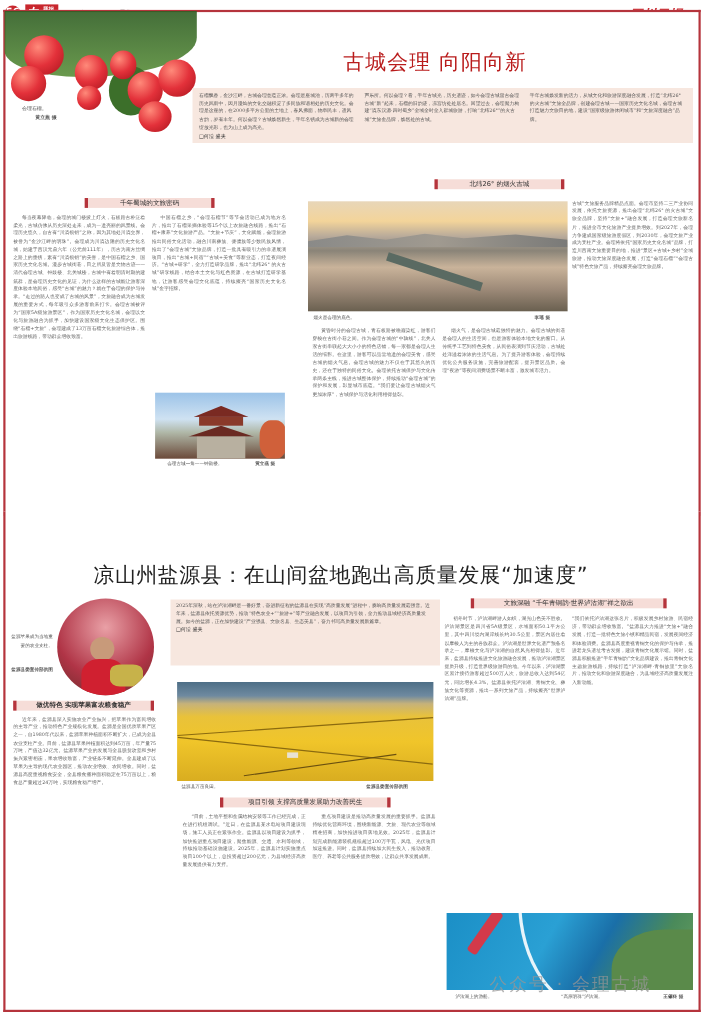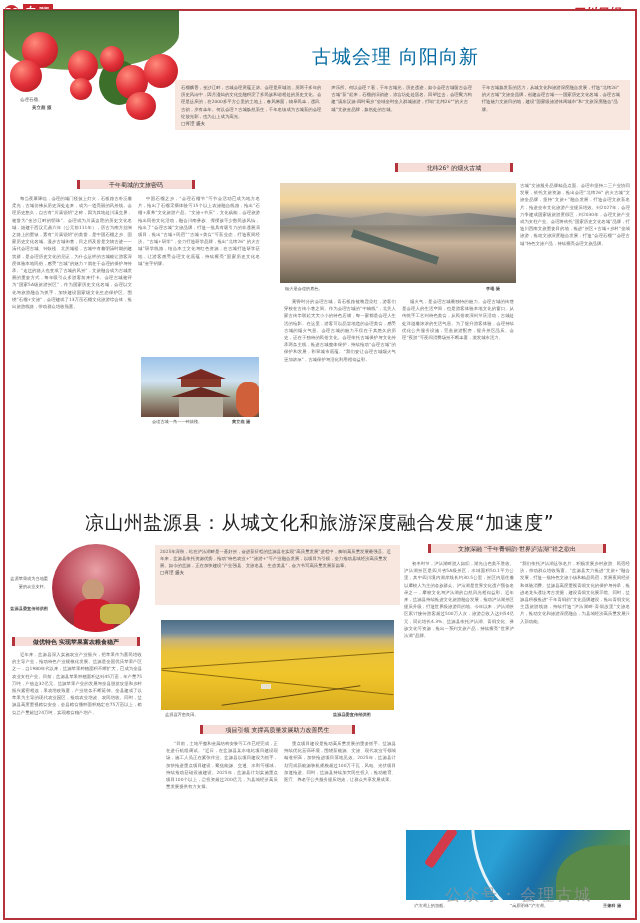--- a/index.html
+++ b/index.html
@@ -10,21 +10,21 @@
 .zhuan small{font-size:5px;line-height:6px;width:12px;margin-left:2px;padding-top:2px}
 .hdate{position:absolute;left:58px;top:8px;font-size:6px;color:#555}
 .brand{position:absolute;right:20px;top:5px;font-family:"DejaVu Serif",serif;font-style:italic;font-weight:bold;color:#c8262d;font-size:12px}
 .frame{position:absolute;border:2px solid #b5343c;background:#fff}
 .f1{left:3px;top:9px;width:634px;height:460px;border-width:2px 2px 0 2px}
 .f2{left:3px;top:465px;width:634px;height:455px;border-top:none}
 .pom{position:absolute;left:4px;top:10px;width:175px;height:120px;overflow:hidden}
 .pomball{position:absolute;border-radius:50%;background:radial-gradient(circle at 35% 30%,#ff8a7a,#e3313a 50%,#a8141c)}
 .leaf{position:absolute;background:#3e7a2c;border-radius:50% 0}
 .pomcap{position:absolute;left:20px;top:96px;font-size:4.5px;color:#555;line-height:8px}
-.title1{position:absolute;left:312px;top:44px;font-size:19px;color:#0369a1;letter-spacing:1px}
+.title1{position:absolute;left:312px;top:44px;font-size:19px;color:#b91c1c;letter-spacing:1px}
 .intro{position:absolute;left:175px;top:80px;width:455px;height:50px;background:#f7e7df;padding:4px 6px;display:grid;grid-template-columns:repeat(3,1fr);gap:8px}
 .intro p{font-size:4.4px;line-height:7.2px;color:#555;font-family:"DejaVu Serif",serif}
 .byline{font-size:4.6px;color:#333;margin-top:1px}
 .sechead{position:absolute;font-size:6px;color:#333;text-align:center;background:#f6ddd8;height:9px;line-height:9px}
 .sechead:before,.sechead:after{content:"";position:absolute;top:0;width:3px;height:9px;background:#b5343c}
 .sechead:before{left:0}.sechead:after{right:0}
 .col{position:absolute;font-size:4.4px;line-height:7.2px;color:#666;text-align:justify;overflow:hidden}
 .photo{position:absolute;overflow:hidden}
 .cap{position:absolute;font-size:4.2px;color:#555}
 .banner{position:absolute;left:203px;top:473px;width:230px;height:26px;background:radial-gradient(ellipse at center,#f7d9b8 0%,#fbebd9 50%,rgba(255,255,255,0) 75%);text-align:center}
@@ -101,21 +101,21 @@
 <div class="cap" style="left:486px;top:286px;font-weight:bold">李瑶 摄</div>
 <div class="col" style="left:284px;top:298px;width:112px;height:150px;text-indent:8px">黄昏时分的会理古城，青石板路被晚霞染红，游客们穿梭在古街小巷之间。作为会理古城的“中轴线”，北关人家古街串联起大大小小的特色店铺，每一家都是会理人生活的缩影。在这里，游客可以品尝地道的会理美食，感受古城的烟火气息。会理古城的魅力不仅在于其悠久的历史，还在于独特的民俗文化。会理依托古城保护与文化传承两条主线，推进古城整体保护，持续推动“会理古城”的保护和发展，彰显城市底蕴。“我们要让会理古城烟火气更加浓厚”，古城保护与活化利用相得益彰。</div>
 <div class="col" style="left:402px;top:298px;width:112px;height:150px;text-indent:8px">烟火气，是会理古城最独特的魅力。会理古城的街巷是会理人的生活空间，也是游客体验本地文化的窗口。从传统手工艺到特色美食，从民俗表演到节庆活动，古城处处洋溢着浓浓的生活气息。为了提升游客体验，会理持续优化公共服务设施，完善旅游配套，提升景区品质。会理“夜游”等夜间消费场景不断丰富，激发城市活力。</div>
 <div class="col" style="left:520px;top:182px;width:110px;height:270px">古城”文旅服务品牌精品点面。会理市坚持二三产业协同发展，依托文旅资源，推出会理“北纬26° 的火古城”文旅全品牌，坚持“文旅+”融合发展，打造会理文旅新名片，推进全市文化旅游产业提质增效。到2027年，会理力争建成国家级旅游度假区，到2030年，会理文旅产业成为支柱产业。会理将依托“国家历史文化名城”品牌，打造川西南文旅重要目的地，推进“景区+古城+乡村”全域旅游，推动文旅深度融合发展，打造“会理石榴”“会理古城”特色文旅产品，持续擦亮会理文旅品牌。</div>
 
 <div class="hline" style="left:10px;top:479px;width:195px"></div>
 <div class="hline" style="left:435px;top:479px;width:195px"></div>
 <div class="banner"><span>奋进新时代 建功新征程</span></div>
 
 <div class="frame f2"></div>
-<div class="title2">凉山州盐源县：从城文化和旅游深度融合发展“加速度”</div>
+<div class="title2">凉山州盐源县：在山间盆地跑出高质量发展“加速度”</div>
 
 <div class="circle">
   <div style="position:absolute;left:30px;top:35px;width:22px;height:22px;border-radius:50%;background:#c89a7a"></div>
   <div style="position:absolute;left:22px;top:55px;width:40px;height:35px;background:#d02030;border-radius:40% 40% 0 0"></div>
   <div style="position:absolute;left:48px;top:60px;width:30px;height:20px;background:#c7b24a;border-radius:30%"></div>
 </div>
 <div class="cap" style="left:8px;top:575px;width:40px;line-height:8px;text-align:right;font-family:'DejaVu Serif',serif">盐源苹果成为当地重要的农业支柱。</div>
 <div class="cap" style="left:8px;top:600px;width:40px;line-height:8px;text-align:right;font-weight:bold;top:605px">盐源县委宣传部供图</div>
 
 <div class="intro2">

